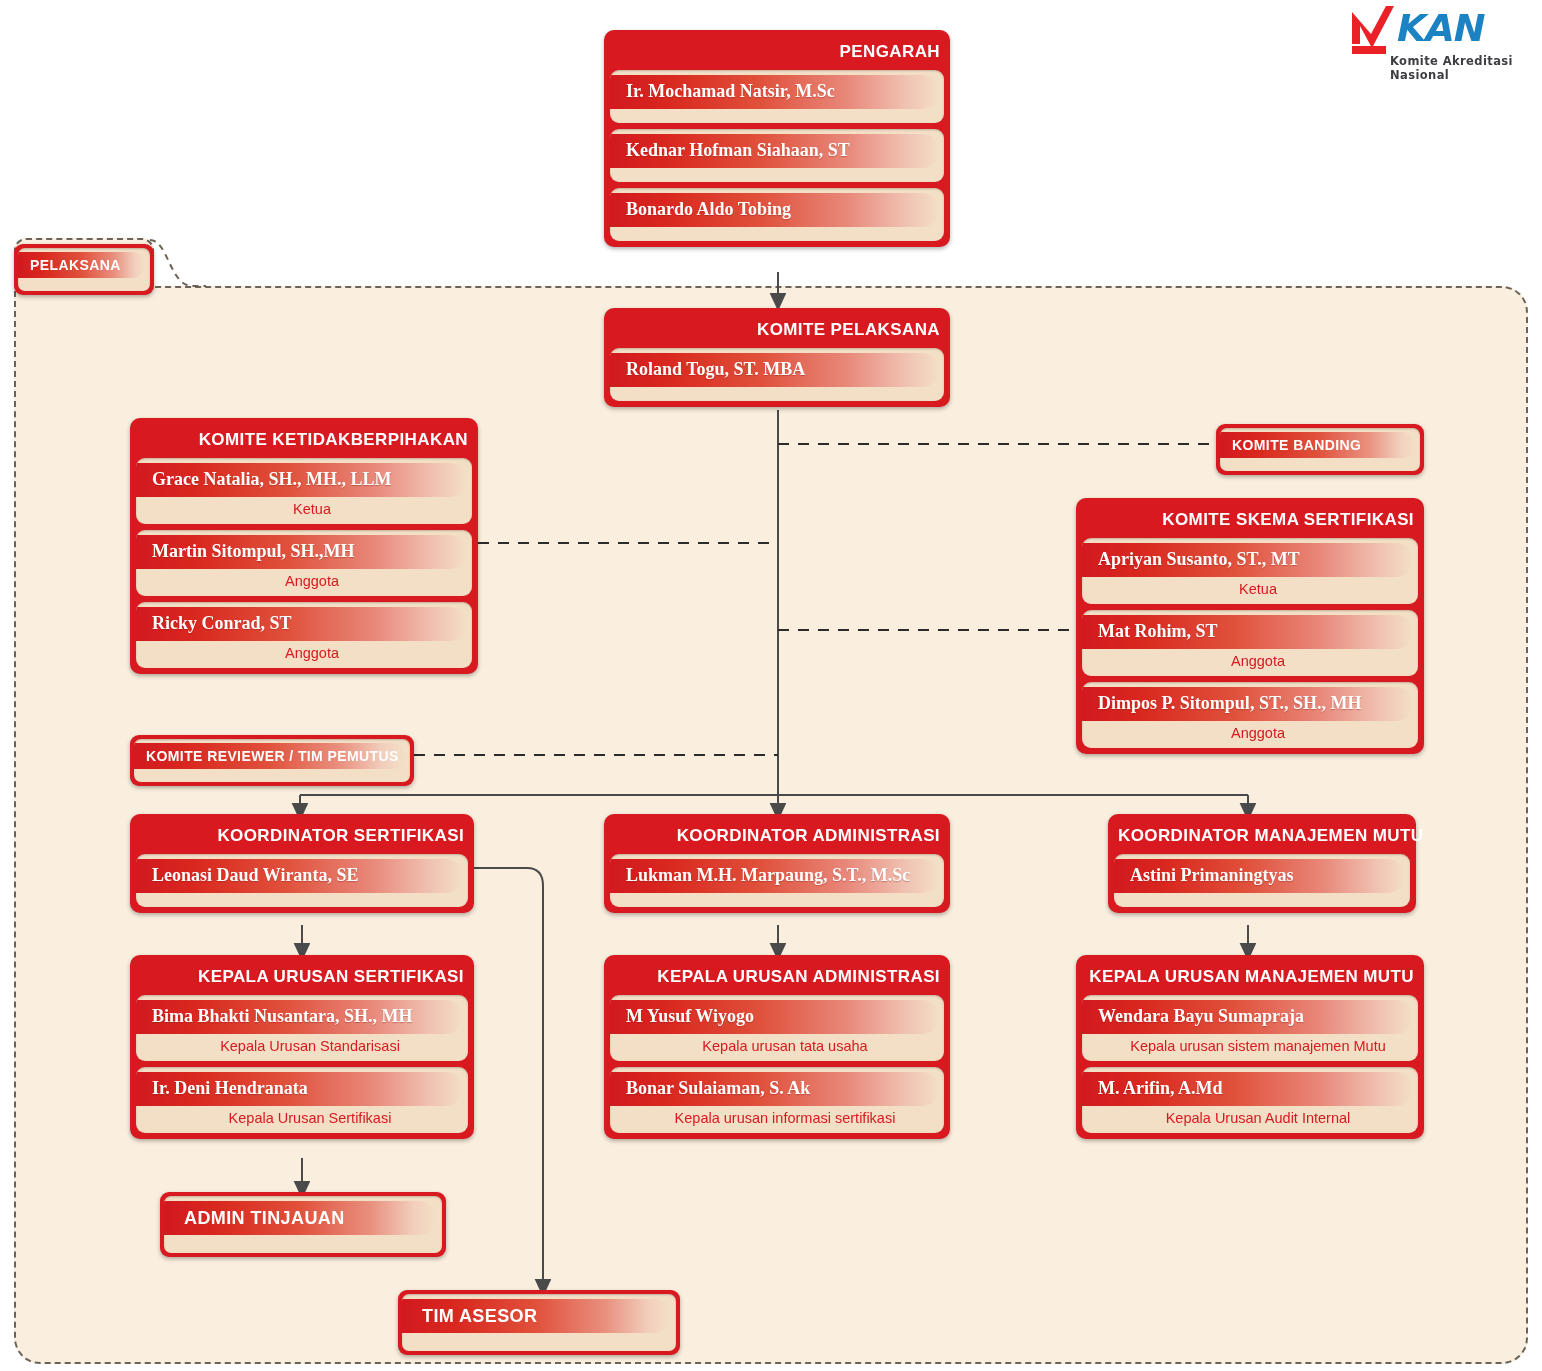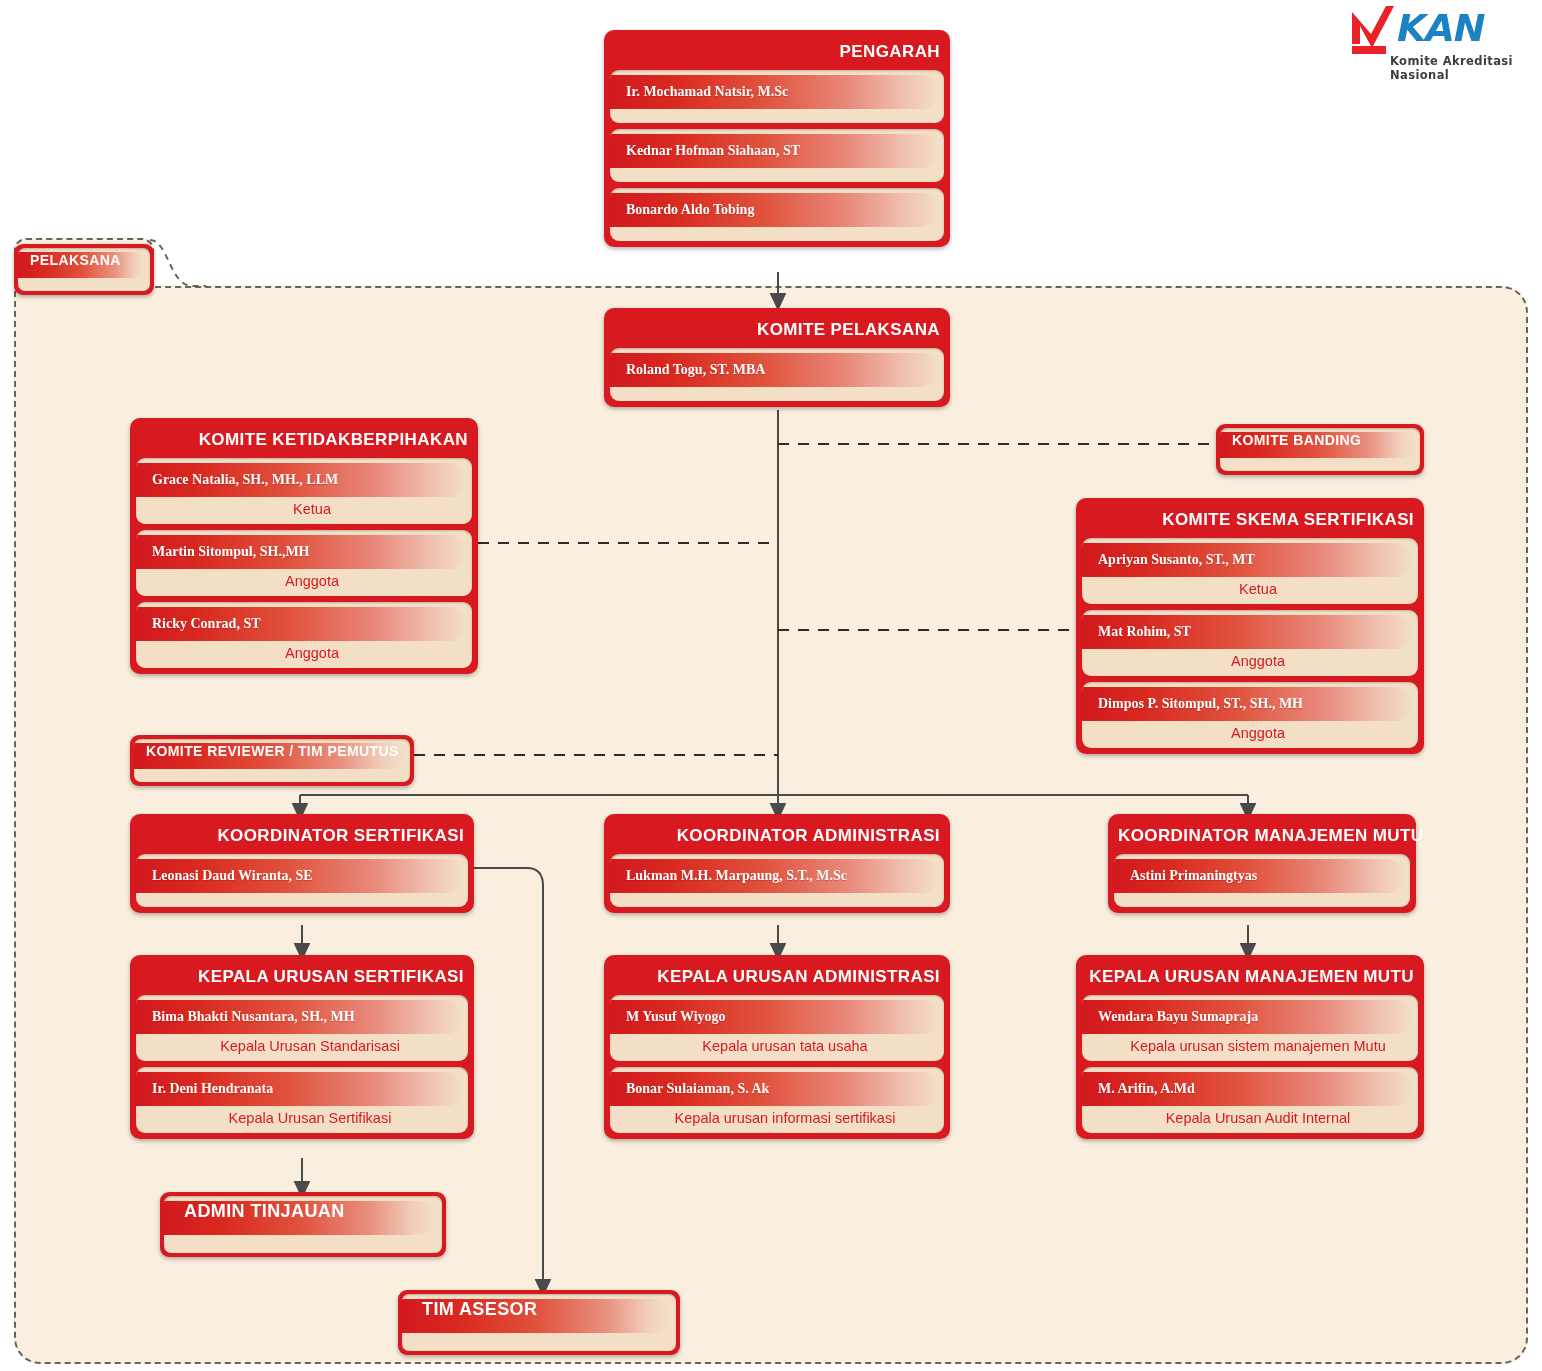--- a/index.html
+++ b/index.html
@@ -95,21 +95,21 @@
     margin: 5px 5px 0 0;
     background: linear-gradient(90deg, #d2191f 0%, #d9281f 18%, #e0513c 46%, #e8887a 72%, #f0c2b2 90%, #f3dfc6 100%);
     border-radius: 0 20px 20px 0;
     display: flex;
     align-items: center;
   }
   .person-name {
     color: #ffffff;
     font-family: "Liberation Serif", serif;
     font-weight: bold;
-    font-size: 14px;
+    font-size: 18px;
     padding-left: 16px;
     white-space: nowrap;
     text-shadow: 0 1px 1px rgba(120,20,10,0.35);
   }
   .person-role {
     color: #d81920;
     font-size: 14.5px;
     padding: 4px 0 7px 16px;
     white-space: nowrap;
     text-align: center;
@@ -130,21 +130,21 @@
     border-radius: 7px;
     overflow: hidden;
     box-shadow: inset 0 1px 2px rgba(0,0,0,0.22);
   }
   .pill-ribbon {
     height: 26px;
     margin: 4px 5px 0 0;
     background: linear-gradient(90deg, #d2191f 0%, #d9281f 20%, #e0513c 50%, #e9907f 76%, #f2cfbd 92%, #f3dfc6 100%);
     border-radius: 0 16px 16px 0;
     display: flex;
-    align-items: flex-start;
+    align-items: center;
   }
   .pill-label {
     color: #ffffff;
     font-weight: bold;
     font-size: 14px;
     letter-spacing: 0.4px;
     padding-left: 12px;
     white-space: nowrap;
   }
   .pill-foot { height: 13px; }

